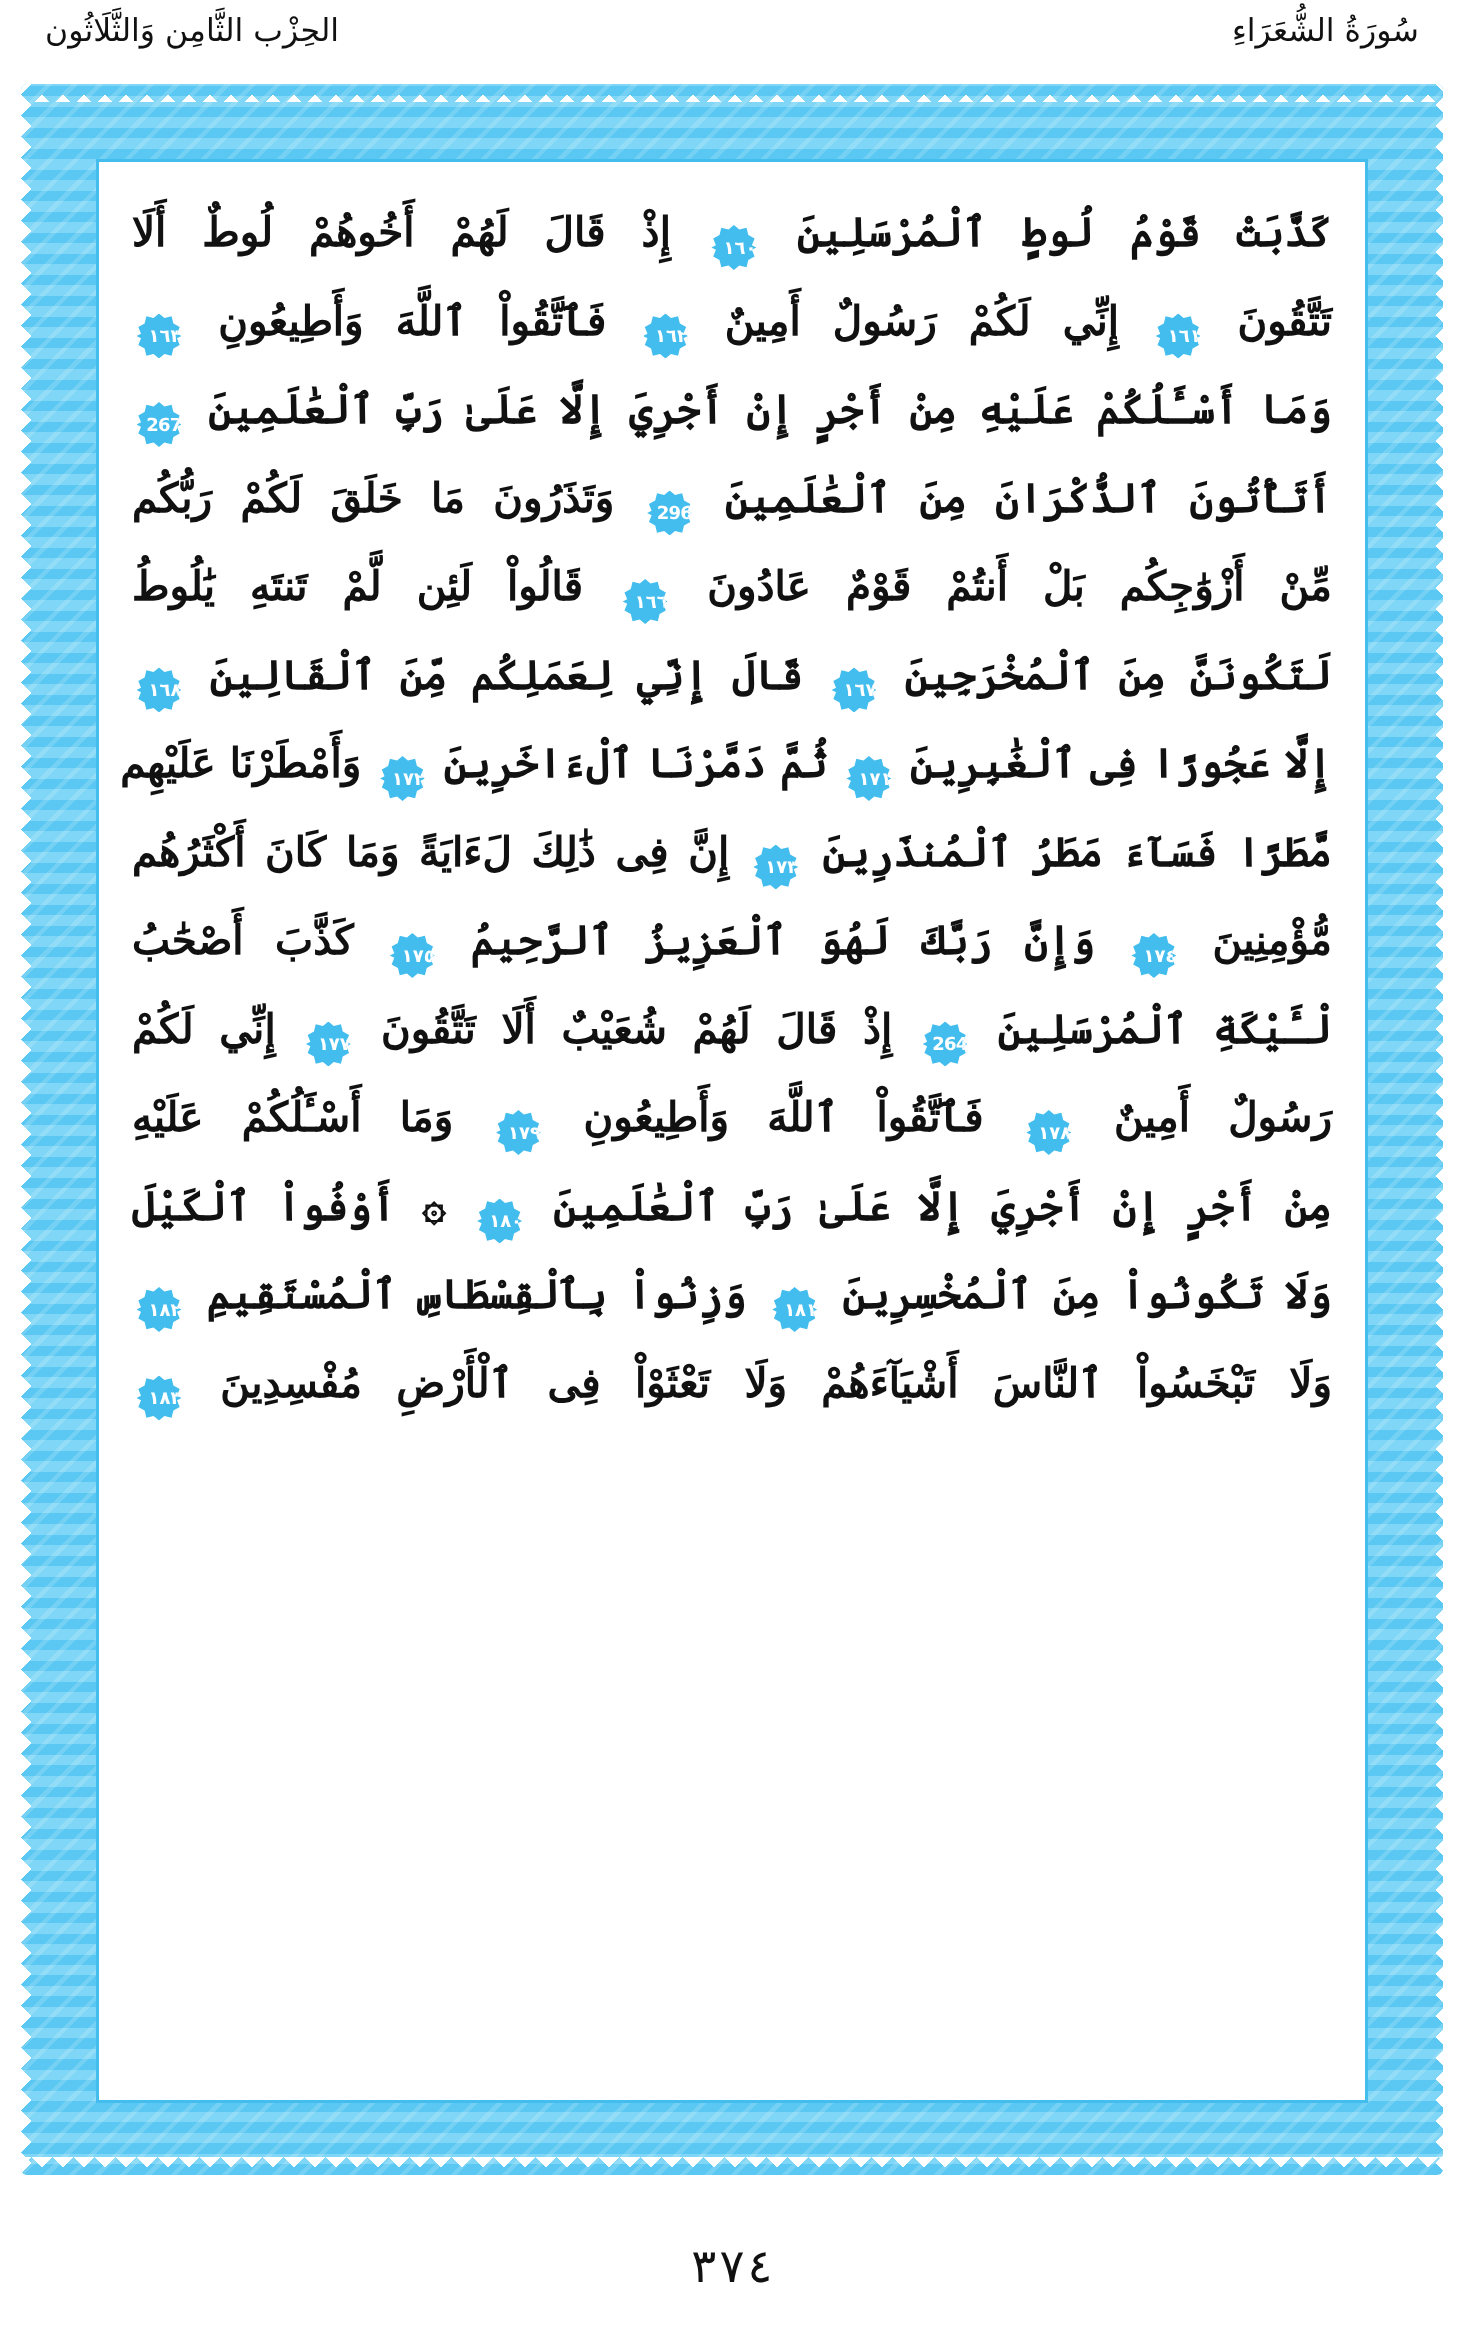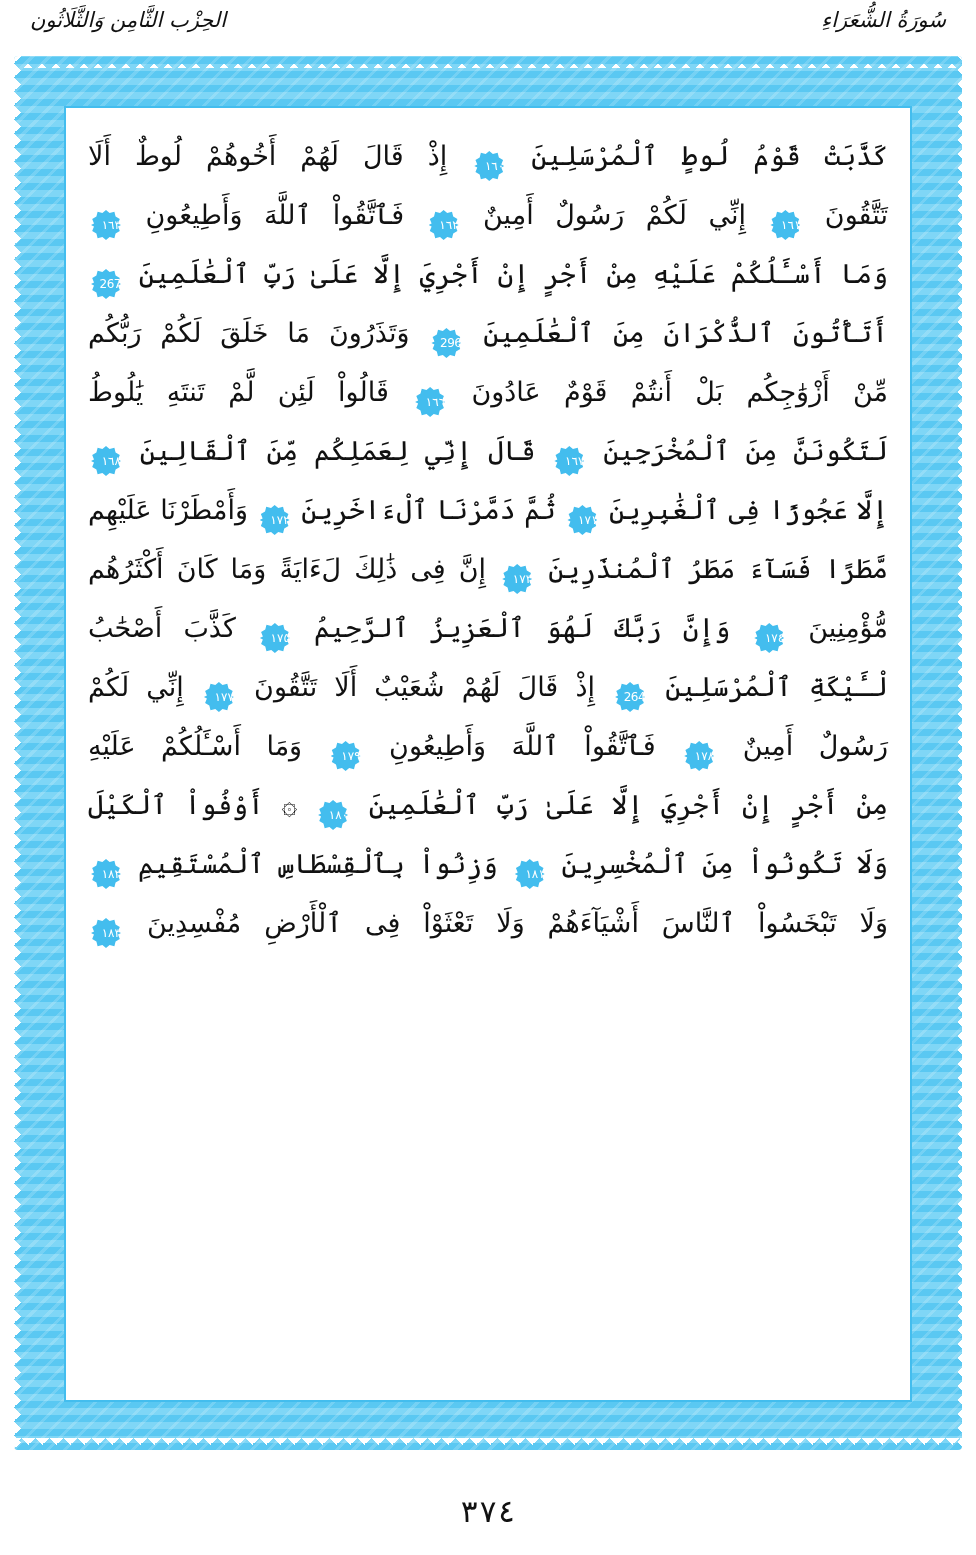--- a/index.html
+++ b/index.html
@@ -34,38 +34,38 @@
     justify-content: space-between;
     padding: 0 30px;
     box-sizing: border-box;
   }
   .header-item {
     font-size: 21px;
     color: #111111;
     font-family: "DejaVu Serif", "Liberation Serif", serif;
     white-space: nowrap;
     letter-spacing: 0px;
-    font-style: italic;
   }
   .header-right { direction: rtl; }
   .header-left { direction: rtl; }
 
   
   .frame-outer {
     position: absolute;
     top: 56px;
     right: 14px;
     left: 14px;
     bottom: 105px;
     background:
       repeating-linear-gradient(0deg, #5ac8f2 0 7px, #7fd6f6 7px 14px);
     background-color: #5ac8f2;
     border-radius: 4px;
     box-sizing: border-box;
     overflow: hidden;
+    font-weight: bold;
   }
   
   .frame-outer::before {
     content: "";
     position: absolute;
     inset: 0;
     background:
       repeating-linear-gradient(135deg, rgba(255,255,255,0.65) 0 3px, rgba(255,255,255,0) 3px 12px);
     opacity: 0.25;
     pointer-events: none;

